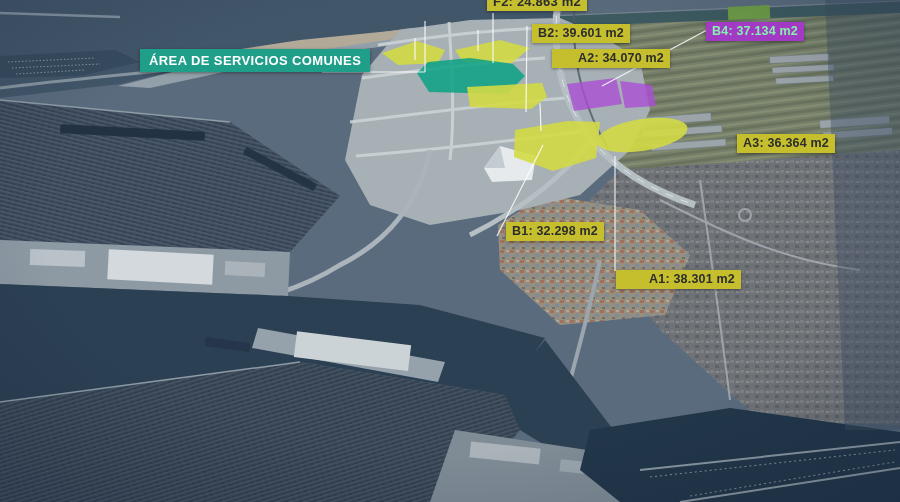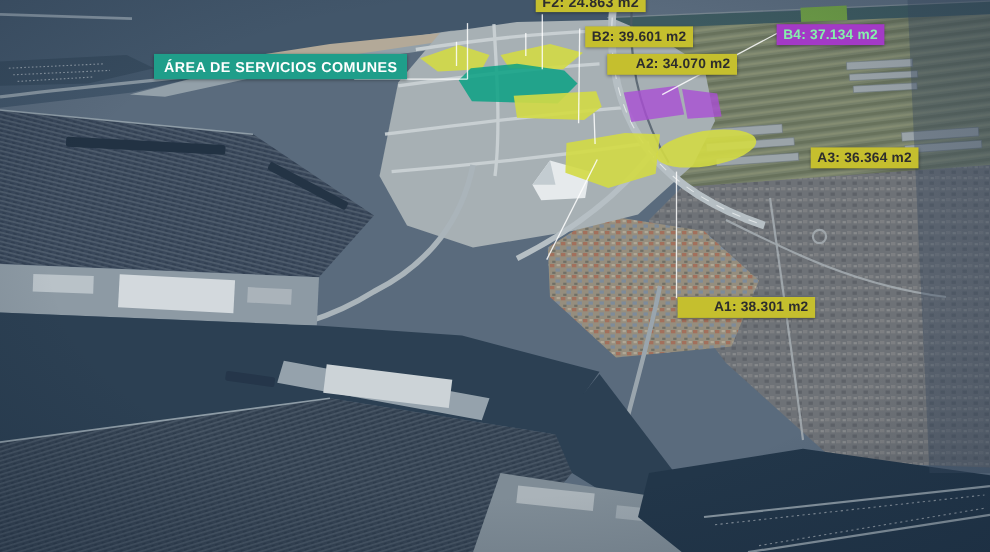--- a/index.html
+++ b/index.html
@@ -197,14 +197,15 @@
       <line x1="615" y1="156" x2="615" y2="271"></line>
     </g>
   </svg>
 
   <div class="lbl lbl-teal pos-area">ÁREA DE SERVICIOS COMUNES</div>
   <div class="lbl lbl-yellow pos-f2">F2: 24.863 m2</div>
   <div class="lbl lbl-yellow pos-b2">B2: 39.601 m2</div>
   <div class="lbl lbl-yellow pos-a2">A2: 34.070 m2</div>
   <div class="lbl lbl-purple pos-b4">B4: 37.134 m2</div>
   <div class="lbl lbl-yellow pos-a3">A3: 36.364 m2</div>
+  <div class="lbl lbl-yellow pos-b1">B1: 32.298 m2</div>
   <div class="lbl lbl-yellow pos-a1">A1: 38.301 m2</div>
 </div>
 
 </body></html>

